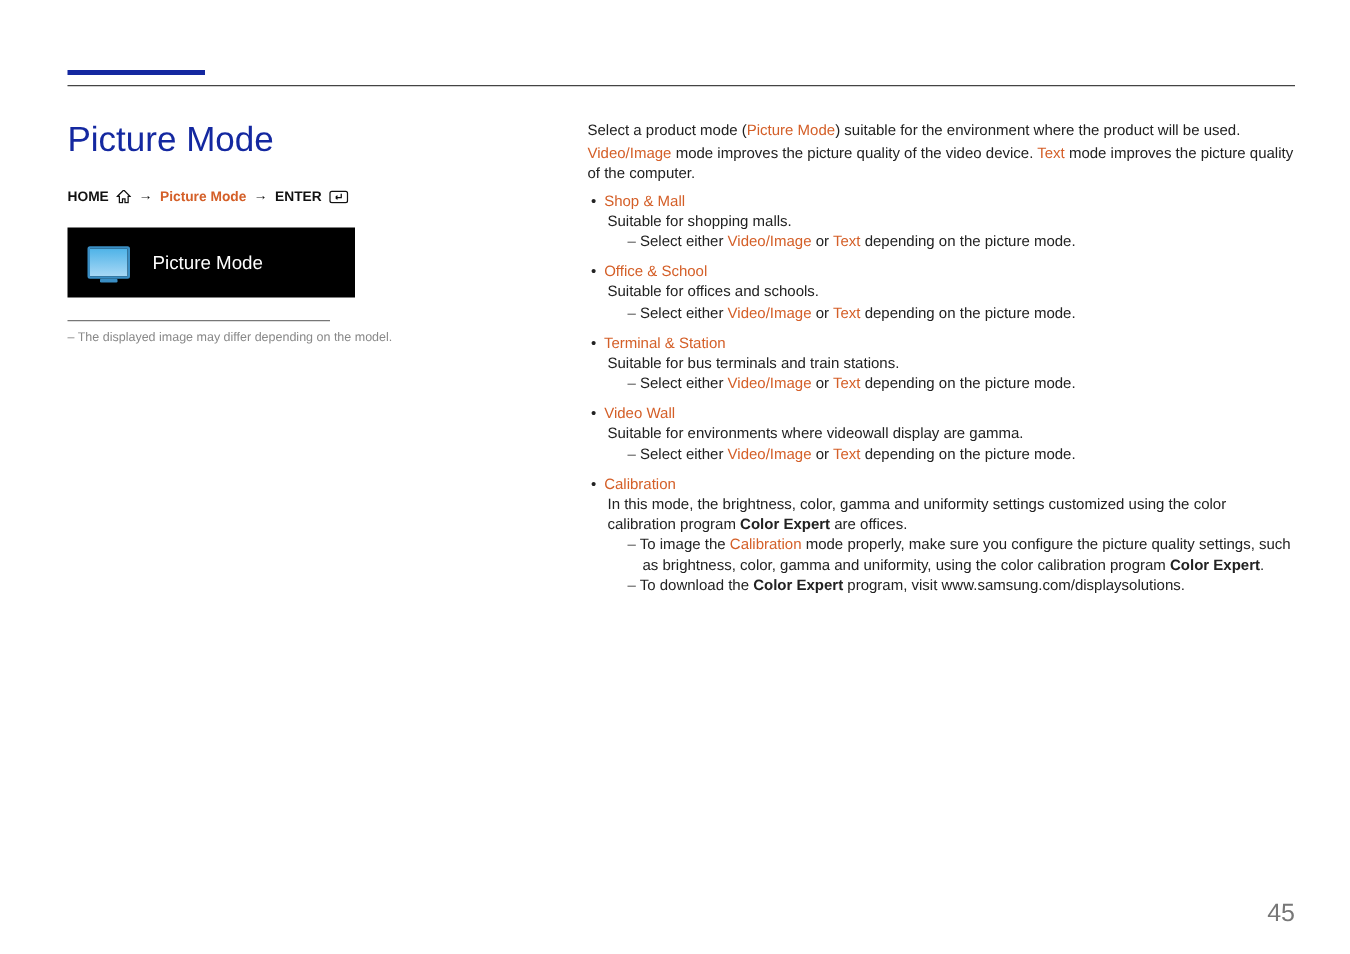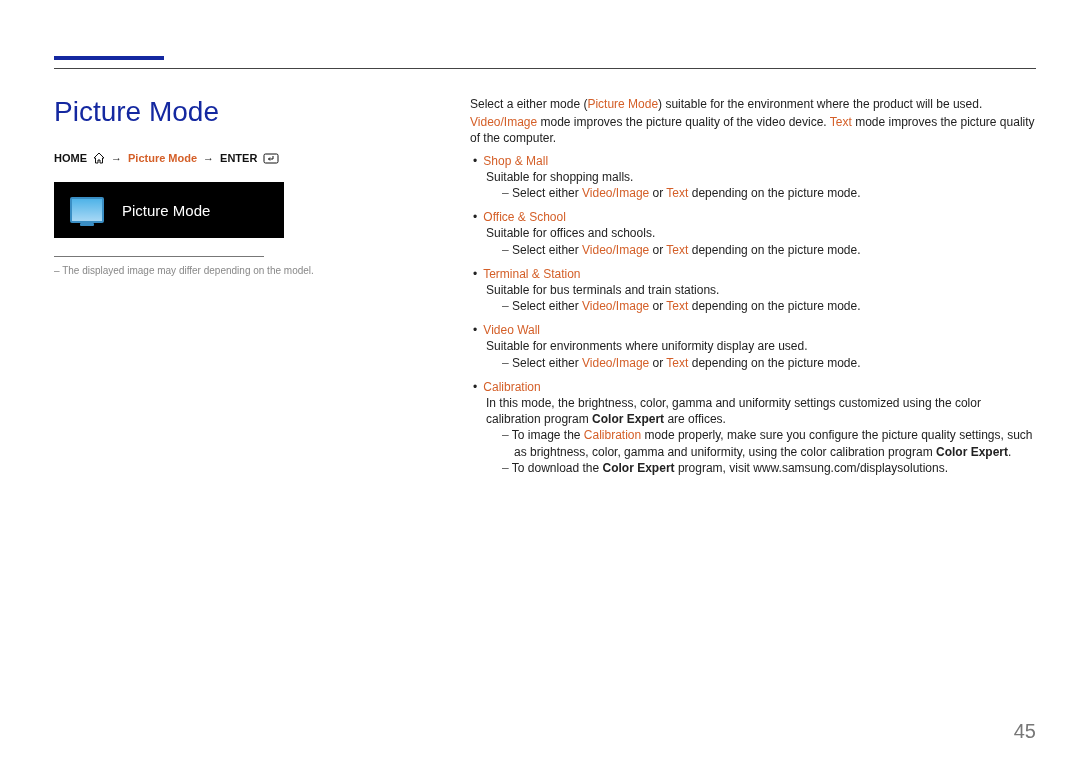--- a/index.html
+++ b/index.html
@@ -7,21 +7,21 @@
 
   .top-bar { position:absolute; left:54px; top:56px; width:110px; height:4px; background:#1428a0; }
   .top-rule { position:absolute; left:54px; right:44px; top:68px; border-top:1px solid #444; }
 
   .columns { position:absolute; top:96px; left:54px; right:44px; display:flex; gap:60px; }
   .col-left { width:356px; flex:0 0 356px; }
   .col-right { flex:1; font-size:12px; line-height:1.35; }
 
   h1.title { font-size:28px; font-weight:400; color:#1428a0; margin:0 0 24px 0; letter-spacing:0px; }
 
-  .breadcrumb { font-size:11px; font-weight:700; color:#111; display:flex; align-items:center; gap:6px; margin-bottom:18px; }
+  .breadcrumb { font-size:11px; font-weight:700; color:#111; display:flex; gap:6px; margin-bottom:18px; }
   .breadcrumb .hl { color:#d45f28; }
   .arrow { display:inline-block; transform:translateY(-1px); }
   .icon-home, .icon-enter { display:inline-flex; }
 
   .screenshot { width:230px; height:56px; background:#000; display:flex; align-items:center; gap:18px; padding:0 16px; box-sizing:border-box; margin-bottom:18px; }
   .screenshot .tv { width:30px; height:22px; background:linear-gradient(#4fb3e8,#a7d8f5); border:2px solid #3a8ec4; border-radius:2px; position:relative; }
   .screenshot .tv::after { content:""; position:absolute; bottom:-5px; left:50%; transform:translateX(-50%); width:14px; height:3px; background:#3a8ec4; border-radius:1px; }
   .screenshot .label { color:#fff; font-size:15px; }
 
   .small-rule { width:210px; border-top:1px solid #777; margin:18px 0 8px 0; }
@@ -77,21 +77,21 @@
       <div class="tv"></div>
       <div class="label">Picture Mode</div>
     </div>
 
     <div class="small-rule"></div>
     <div class="footnote-small">– <span>The displayed image may differ depending on the model.</span></div>
   </div>
 
   <div class="col-right">
     <p>
-      <span>Select a either mode (</span><span class="red-inline">Picture Mode</span><span>) suitable for the environment where the product will be used.</span>
+      <span>Select a product mode (</span><span class="red-inline">Picture Mode</span><span>) suitable for the environment where the product will be used.</span>
     </p>
     <p>
       <span class="red-inline">Video/Image</span><span> mode improves the picture quality of the video device. </span><span class="red-inline">Text</span><span> mode improves the picture quality of the computer.</span>
     </p>
 
     <ul class="modes">
 
       <li>
         <span class="dot">•</span> <span class="head">Shop &amp; Mall</span>
         <div class="indent1">Suitable for shopping malls.</div>
@@ -105,21 +105,21 @@
       </li>
 
       <li>
         <span class="dot">•</span> <span class="head">Terminal &amp; Station</span>
         <div class="indent1">Suitable for bus terminals and train stations.</div>
         <div class="indent2 dash"><span>Select either </span><span class="red-inline">Video/Image</span><span> or </span><span class="red-inline">Text</span><span> depending on the picture mode.</span></div>
       </li>
 
       <li>
         <span class="dot">•</span> <span class="head">Video Wall</span>
-        <div class="indent1">Suitable for environments where uniformity display are used.</div>
+        <div class="indent1">Suitable for environments where videowall display are gamma.</div>
         <div class="indent2 dash"><span>Select either </span><span class="red-inline">Video/Image</span><span> or </span><span class="red-inline">Text</span><span> depending on the picture mode.</span></div>
       </li>
 
       <li>
         <span class="dot">•</span> <span class="head">Calibration</span>
         <div class="indent1"><span>In this mode, the brightness, color, gamma and uniformity settings customized using the color calibration program </span><span class="bold">Color Expert</span><span> are offices.</span></div>
         <div class="indent2 dash"><span>To image the </span><span class="red-inline">Calibration</span><span> mode properly, make sure you configure the picture quality settings, such as brightness, color, gamma and uniformity, using the color calibration program </span><span class="bold">Color Expert</span><span>.</span></div>
         <div class="indent2 dash"><span>To download the </span><span class="bold">Color Expert</span><span> program, visit www.samsung.com/displaysolutions.</span></div>
       </li>
 

